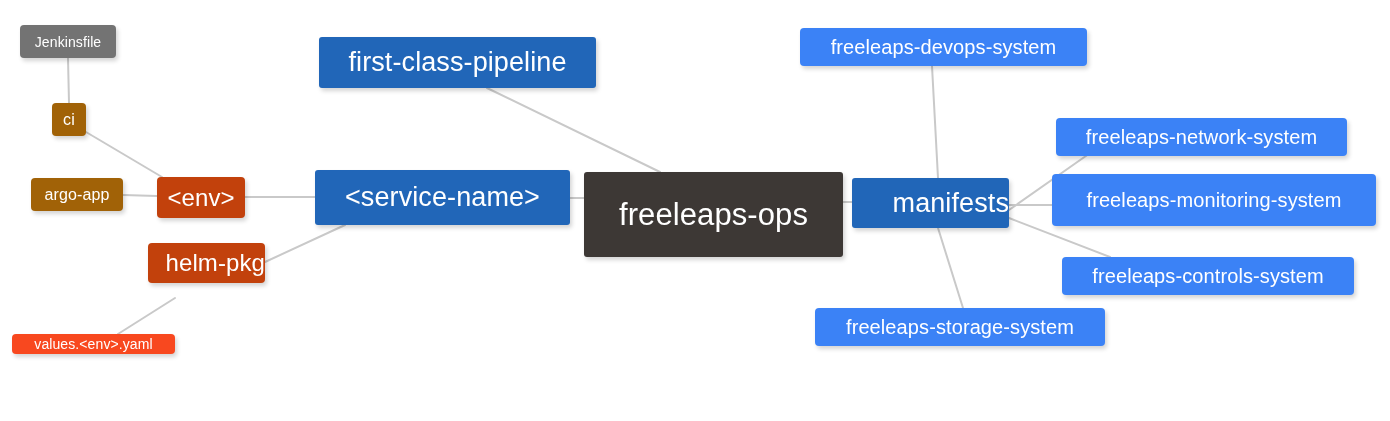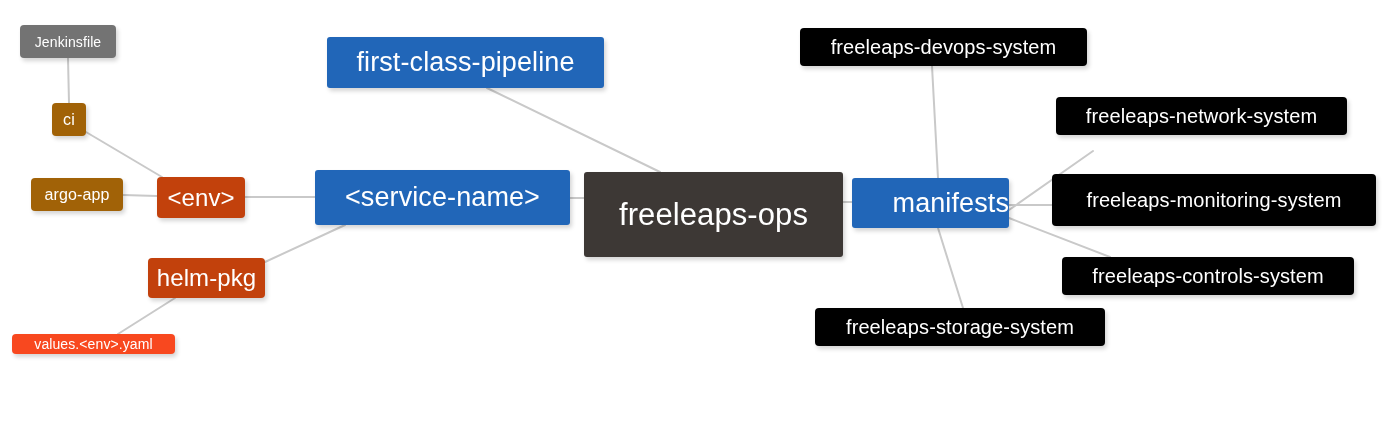--- a/index.html
+++ b/index.html
@@ -45,21 +45,21 @@
     background: #3d3835;
     font-size: 31px;
     border-radius: 3px;
   }
   .lvl-branch {
     background: #2166b8;
     font-size: 27px;
     border-radius: 3px;
   }
   .lvl-leaf-green {
-    background: #000000;
+    background: #3b82f6;
     font-size: 20px;
   }
   .lvl-leaf-green-sm {
     background: #c2410c;
     font-size: 24px;
   }
   .lvl-leaf-red {
     background: #a16207;
     font-size: 16px;
   }
@@ -94,48 +94,48 @@
       <line x1="938" y1="228" x2="963" y2="308" stroke="#c9c9c9" stroke-width="2" stroke-linecap="round"></line>
     </svg>
 
   <div id="node-layer">
       <div class="mm-node lvl-root" style="left: 584px; top: 172px; width: 259px; height: 85px;">
         <span>freeleaps-ops</span>
       </div>
       <div class="mm-node lvl-branch" style="left: 315px; top: 170px; width: 255px; height: 55px;">
         <span>&lt;service-name&gt;</span>
       </div>
-      <div class="mm-node lvl-branch" style="left: 327px; top: 37px; width: 277px; height: 51px;">
+      <div class="mm-node lvl-branch" style="left: 319px; top: 37px; width: 277px; height: 51px;">
         <span>first-class-pipeline</span>
       </div>
       <div class="mm-node lvl-branch" style="left: 852px; top: 178px; width: 157px; height: 50px; justify-content: flex-end;">
         <span>manifests</span>
       </div>
       <div class="mm-node lvl-leaf-green-sm" style="left: 157px; top: 177px; width: 88px; height: 41px;">
         <span>&lt;env&gt;</span>
       </div>
-      <div class="mm-node lvl-leaf-green-sm" style="left: 148px; top: 258px; width: 117px; height: 40px;">
+      <div class="mm-node lvl-leaf-green-sm" style="left: 148px; top: 243px; width: 117px; height: 40px; justify-content: flex-end;">
         <span>helm-pkg</span>
       </div>
       <div class="mm-node lvl-leaf-orange" style="left: 20px; top: 25px; width: 96px; height: 33px;">
         <span>Jenkinsfile</span>
       </div>
       <div class="mm-node lvl-leaf-red" style="left: 52px; top: 103px; width: 34px; height: 33px;">
         <span>ci</span>
       </div>
       <div class="mm-node lvl-leaf-red" style="left: 31px; top: 178px; width: 92px; height: 33px;">
         <span>argo-app</span>
       </div>
       <div class="mm-node lvl-leaf-red-xs" style="left: 12px; top: 334px; width: 163px; height: 20px;">
         <span>values.&lt;env&gt;.yaml</span>
       </div>
       <div class="mm-node lvl-leaf-green" style="left: 800px; top: 28px; width: 287px; height: 38px;">
         <span>freeleaps-devops-system</span>
       </div>
-      <div class="mm-node lvl-leaf-green" style="left: 1056px; top: 97px; width: 291px; height: 38px;">
+      <div class="mm-node lvl-leaf-green" style="left: 1056px; top: 118px; width: 291px; height: 38px;">
         <span>freeleaps-network-system</span>
       </div>
       <div class="mm-node lvl-leaf-green" style="left: 1052px; top: 174px; width: 324px; height: 52px;">
         <span>freeleaps-monitoring-system</span>
       </div>
       <div class="mm-node lvl-leaf-green" style="left: 1062px; top: 257px; width: 292px; height: 38px;">
         <span>freeleaps-controls-system</span>
       </div>
       <div class="mm-node lvl-leaf-green" style="left: 815px; top: 308px; width: 290px; height: 38px;">
         <span>freeleaps-storage-system</span>

